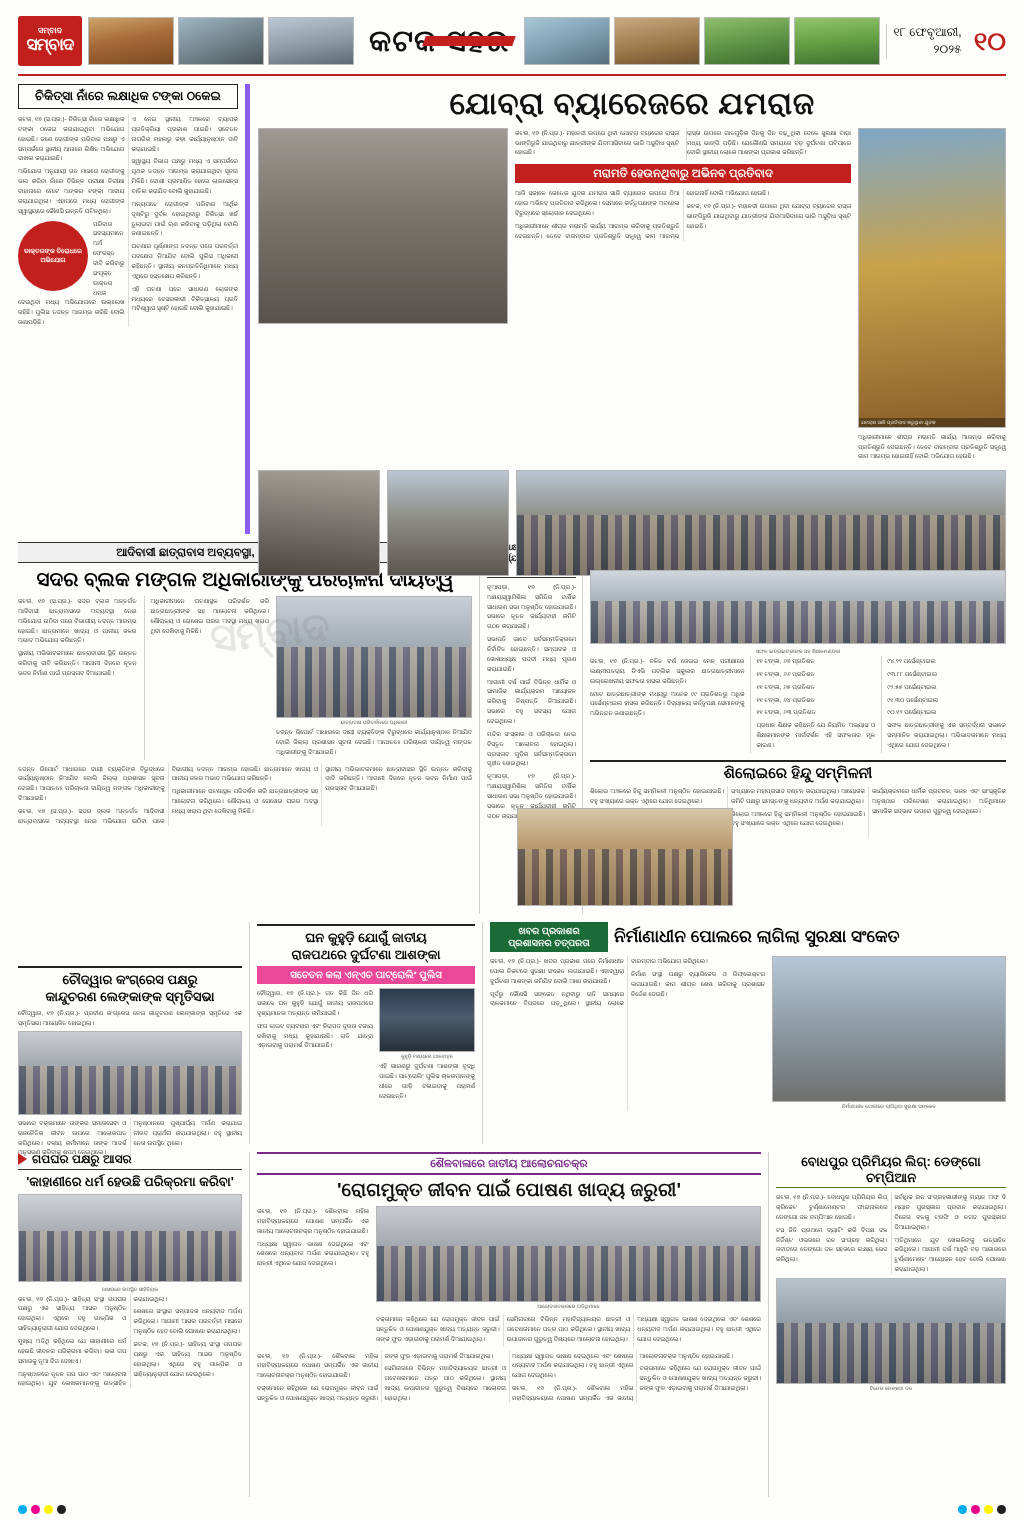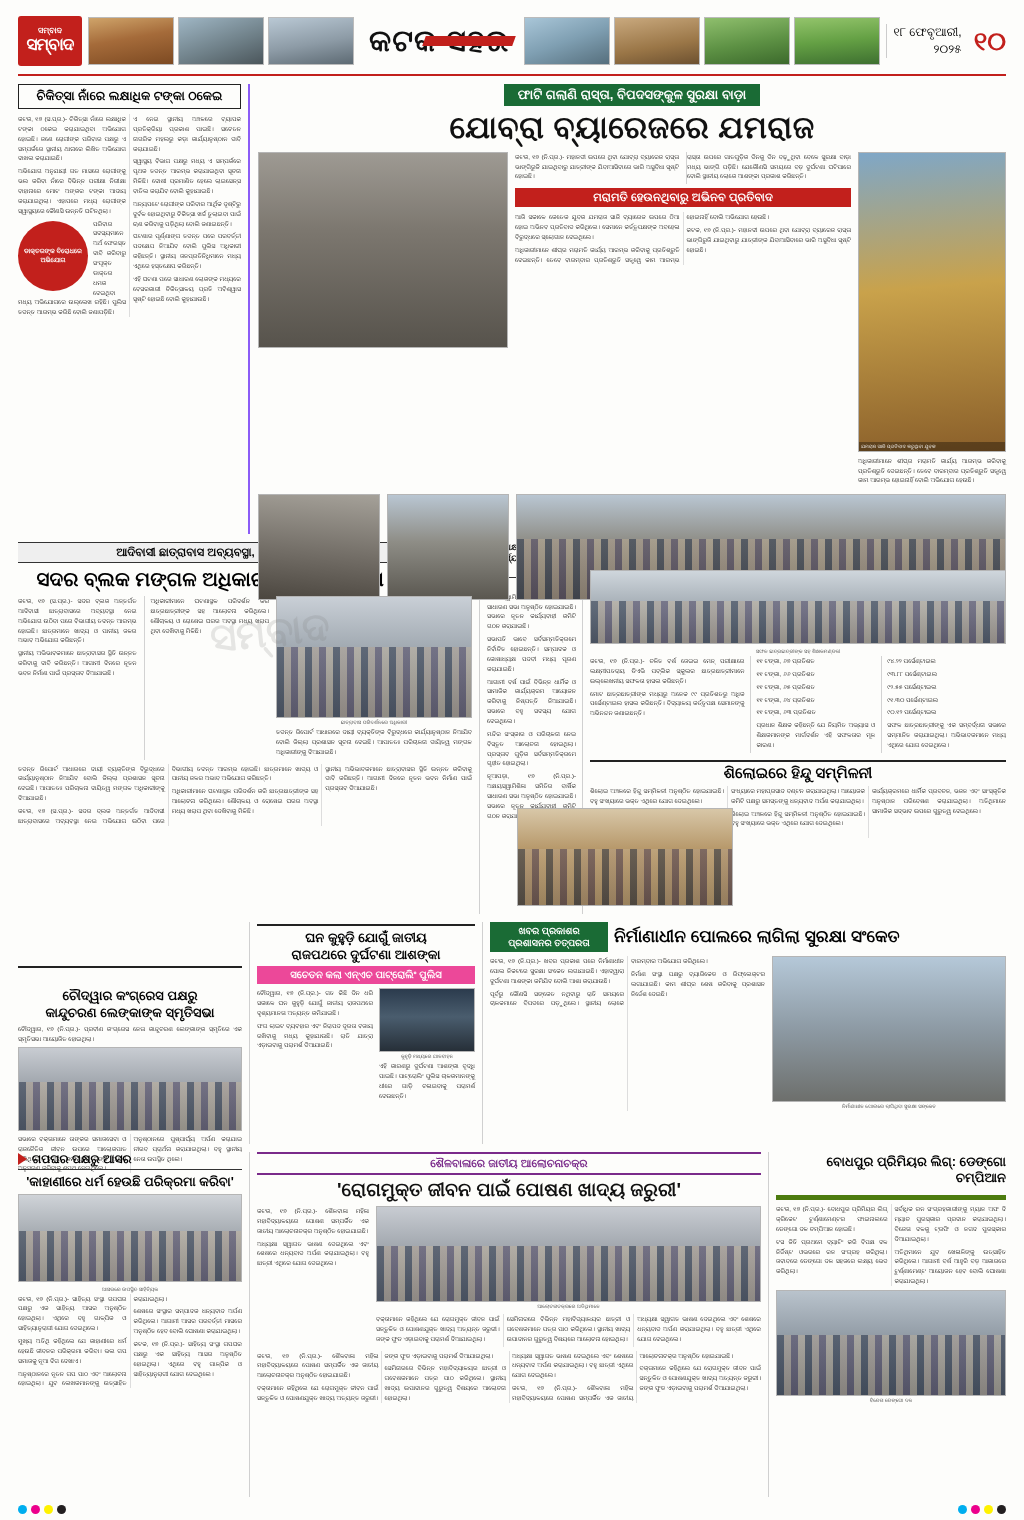--- a/index.html
+++ b/index.html
@@ -64,21 +64,21 @@
   .page-num {
     font-size: 26px; font-weight: bold; color: #c2201c;
     padding-left: 6px;
   }
   
   .txt { font-size: 6.1px; line-height: 1.62; color: #23211f; text-align: justify; }
   .txt p { margin: 0 0 3px 0; }
   .vline { border-left: 1px solid #d2d2d2; }
   
   .body-grid { display: flex; gap: 8px; margin-top: 8px; height: 450px; }
-  .col-left { width: 232px; border-right: 2px solid #8b5cf6; padding-right: 7px; }
+  .col-left { width: 232px; border-right: 5px solid #8b5cf6; padding-right: 7px; }
   .col-main { flex: 1; }
   .box-head {
     border: 1px solid #222; padding: 4px 5px;
     font-size: 12.5px; font-weight: bold; text-align: center;
     margin-bottom: 5px;
   }
   .kicker {
     display: inline-block; background: #1a6b35; color: #fff;
     font-size: 13px; font-weight: bold; padding: 3px 14px;
     position: relative;
@@ -215,23 +215,20 @@
           <p>ଏ ନେଇ ସ୍ଥାନୀୟ ଅଞ୍ଚଳରେ ବ୍ୟାପକ ପ୍ରତିକ୍ରିୟା ପ୍ରକାଶ ପାଇଛି। ସଚେତନ ନାଗରିକ ମହଲରୁ କଡ଼ା କାର୍ଯ୍ୟାନୁଷ୍ଠାନ ଦାବି କରାଯାଇଛି।</p>
           <p>ସ୍ୱାସ୍ଥ୍ୟ ବିଭାଗ ପକ୍ଷରୁ ମଧ୍ୟ ଏ ସମ୍ପର୍କରେ ପୃଥକ ତଦନ୍ତ ଆରମ୍ଭ କରାଯାଇଥିବା ସୂଚନା ମିଳିଛି। ଦୋଷୀ ପ୍ରମାଣିତ ହେଲେ ଲାଇସେନ୍ସ ବାତିଲ କରାଯିବ ବୋଲି କୁହାଯାଇଛି।</p>
           <p>ଅନ୍ୟପଟେ ରୋଗୀଙ୍କ ପରିବାର ଆର୍ଥିକ ଦୃଷ୍ଟିରୁ ଦୁର୍ବଳ ହୋଇଥିବାରୁ ଚିକିତ୍ସା ଖର୍ଚ୍ଚ ତୁଲାଇବା ପାଇଁ ଋଣ କରିବାକୁ ପଡ଼ିଥିଲା ବୋଲି ଜଣାଇଛନ୍ତି।</p>
           <p>ଘଟଣାର ପୂର୍ଣ୍ଣାଙ୍ଗ ତଦନ୍ତ ପରେ ପରବର୍ତ୍ତୀ ପଦକ୍ଷେପ ନିଆଯିବ ବୋଲି ପୁଲିସ ଅଧିକାରୀ କହିଛନ୍ତି। ସ୍ଥାନୀୟ ଜନପ୍ରତିନିଧିମାନେ ମଧ୍ୟ ଏଥିରେ ହସ୍ତକ୍ଷେପ କରିଛନ୍ତି।</p>
           <p>ଏହି ଘଟଣା ପରେ ସାଧାରଣ ଲୋକଙ୍କ ମଧ୍ୟରେ ବେସରକାରୀ ଚିକିତ୍ସାଳୟ ପ୍ରତି ଅବିଶ୍ୱାସ ସୃଷ୍ଟି ହୋଇଛି ବୋଲି କୁହାଯାଉଛି।</p>
         </div>
       </div>
     </div>
 
     <div class="col-main">
-      <div class="kicker-wrap">
-        <span class="kicker">ଫାଟି ଗଲାଣି ରାସ୍ତା, ବିପଦସଙ୍କୁଳ ସୁରକ୍ଷା ବାଡ଼ା</span>
-      </div>
       <div class="lead-head">ଯୋବ୍ରା ବ୍ୟାରେଜରେ ଯମରାଜ</div>
 
       <div style="display:flex; gap:7px;">
         <div style="width:250px;">
           <div class="photo ph-road" style="height:196px;"></div>
         </div>
 
         <div style="flex:1;">
           <div style="display:flex; gap:7px;">
             <div style="flex:1;" class="txt">
@@ -359,21 +356,21 @@
     </div>
   </div>
 
   <div class="photo ph-stage" style="position:absolute; left:517px; top:808px; width:216px; height:98px;">
     <div class="people"></div>
   </div>
 
   <div class="mid-grid" style="height:222px;">
 
     <div style="width:232px; border-right:1px solid #d0d0d0; padding-right:7px;">
-      <div class="head4" style="border-top:2px solid #222; padding-top:20px;margin-top:44px;">ଚୌଦ୍ୱାର କଂଗ୍ରେସ ପକ୍ଷରୁ</div>
+      <div class="head4" style="border-top:2px solid #222; padding-top:4px;margin-top:44px;">ଚୌଦ୍ୱାର କଂଗ୍ରେସ ପକ୍ଷରୁ</div>
       <div class="head4" style="margin-top:-3px;">କାନ୍ଦୁଚରଣ ଲେଙ୍କାଙ୍କ ସ୍ମୃତିସଭା</div>
       <div class="txt">
         <p>ଚୌଦ୍ୱାର, ୧୭ (ନି.ପ୍ର.)- ପ୍ରବୀଣ କଂଗ୍ରେସ ନେତା କାନ୍ଦୁଚରଣ ଲେଙ୍କାଙ୍କ ସ୍ମୃତିରେ ଏକ ସ୍ମୃତିସଭା ଆୟୋଜିତ ହୋଇଥିଲା।</p>
       </div>
       <div class="photo ph-panel" style="height:84px; margin:3px 0;">
         <div class="people"></div>
       </div>
       <div class="txt cols2">
         <p>ସଭାରେ ବକ୍ତାମାନେ ତାଙ୍କର ସମାଜସେବା ଓ ରାଜନୈତିକ ଜୀବନ ଉପରେ ଆଲୋକପାତ କରିଥିଲେ। ଦଳୀୟ କର୍ମୀମାନେ ତାଙ୍କ ଆଦର୍ଶ ଅନୁସରଣ କରିବାକୁ ଶପଥ ନେଇଥିଲେ।</p>
         <p>ଅନୁଷ୍ଠାନରେ ପୁଷ୍ପାର୍ଘ୍ୟ ଅର୍ପଣ କରାଯାଇ ନୀରବ ପ୍ରାର୍ଥନା କରାଯାଇଥିଲା। ବହୁ ସ୍ଥାନୀୟ ନେତା ଉପସ୍ଥିତ ଥିଲେ।</p>
@@ -468,21 +465,21 @@
         <p>କଟକ, ୧୭ (ନି.ପ୍ର.)- ଶୈଳବାଳା ମହିଳା ମହାବିଦ୍ୟାଳୟରେ ପୋଷଣ ସମ୍ପର୍କିତ ଏକ ଜାତୀୟ ଆଲୋଚନାଚକ୍ର ଅନୁଷ୍ଠିତ ହୋଇଯାଇଛି।</p>
         <p>ବକ୍ତାମାନେ କହିଥିଲେ ଯେ ରୋଗମୁକ୍ତ ଜୀବନ ପାଇଁ ସନ୍ତୁଳିତ ଓ ପୋଷଣଯୁକ୍ତ ଖାଦ୍ୟ ଅତ୍ୟନ୍ତ ଜରୁରୀ। ଜଙ୍କ ଫୁଡ ଏଡ଼ାଇବାକୁ ପରାମର୍ଶ ଦିଆଯାଇଥିଲା।</p>
         <p>ସେମିନାରରେ ବିଭିନ୍ନ ମହାବିଦ୍ୟାଳୟର ଛାତ୍ରୀ ଓ ଗବେଷକମାନେ ପତ୍ର ପାଠ କରିଥିଲେ। ସ୍ଥାନୀୟ ଖାଦ୍ୟ ଉପାଦାନର ଗୁରୁତ୍ୱ ବିଷୟରେ ଆଲୋଚନା ହୋଇଥିଲା।</p>
         <p>ଅଧ୍ୟକ୍ଷା ସ୍ୱାଗତ ଭାଷଣ ଦେଇଥିଲେ ଏବଂ ଶେଷରେ ଧନ୍ୟବାଦ ଅର୍ପଣ କରାଯାଇଥିଲା। ବହୁ ଛାତ୍ରୀ ଏଥିରେ ଯୋଗ ଦେଇଥିଲେ।</p>
         <p>କଟକ, ୧୭ (ନି.ପ୍ର.)- ଶୈଳବାଳା ମହିଳା ମହାବିଦ୍ୟାଳୟରେ ପୋଷଣ ସମ୍ପର୍କିତ ଏକ ଜାତୀୟ ଆଲୋଚନାଚକ୍ର ଅନୁଷ୍ଠିତ ହୋଇଯାଇଛି।</p>
         <p>ବକ୍ତାମାନେ କହିଥିଲେ ଯେ ରୋଗମୁକ୍ତ ଜୀବନ ପାଇଁ ସନ୍ତୁଳିତ ଓ ପୋଷଣଯୁକ୍ତ ଖାଦ୍ୟ ଅତ୍ୟନ୍ତ ଜରୁରୀ। ଜଙ୍କ ଫୁଡ ଏଡ଼ାଇବାକୁ ପରାମର୍ଶ ଦିଆଯାଇଥିଲା।</p>
       </div>
     </div>
 
     <div style="width:230px;">
-      <div class="head4" style="border-bottom:5px solid #4d7c0f; padding-bottom:10px;text-align:right;">ବୋଧପୁର ପ୍ରିମିୟର ଲିଗ୍‌: ଡେଙ୍ଗୋ ଚମ୍ପିଆନ</div>
+      <div class="head4" style="border-bottom:1px solid #4d7c0f; padding-bottom:2px;">ବୋଧପୁର ପ୍ରିମିୟର ଲିଗ୍‌: ଡେଙ୍ଗୋ ଚମ୍ପିଆନ</div>
       <div class="txt cols2">
         <p>କଟକ, ୧୭ (ନି.ପ୍ର.)- ବୋଧପୁର ପ୍ରିମିୟର ଲିଗ୍ କ୍ରିକେଟ ଟୁର୍ଣ୍ଣାମେଣ୍ଟର ଫାଇନାଲରେ ଡେଙ୍ଗୋ ଦଳ ଚମ୍ପିଆନ ହୋଇଛି।</p>
         <p>ଟସ ଜିତି ପ୍ରଥମେ ବ୍ୟାଟିଂ କରି ବିପକ୍ଷ ଦଳ ନିର୍ଦ୍ଦିଷ୍ଟ ଓଭରରେ ରନ ସଂଗ୍ରହ କରିଥିଲା। ଜବାବରେ ଡେଙ୍ଗୋ ଦଳ ସହଜରେ ଲକ୍ଷ୍ୟ ଭେଦ କରିଥିଲା।</p>
         <p>ସର୍ବାଧିକ ରନ ସଂଗ୍ରହକାରୀଙ୍କୁ ମ୍ୟାନ ଅଫ ଦି ମ୍ୟାଚ ପୁରସ୍କାର ପ୍ରଦାନ କରାଯାଇଥିଲା। ବିଜେତା ଦଳକୁ ଟ୍ରଫି ଓ ନଗଦ ପୁରସ୍କାର ଦିଆଯାଇଥିଲା।</p>
         <p>ଅତିଥିମାନେ ଯୁବ ଖେଳାଳିଙ୍କୁ ଉତ୍ସାହିତ କରିଥିଲେ। ଆଗାମୀ ବର୍ଷ ଆହୁରି ବଡ଼ ଆକାରରେ ଟୁର୍ଣ୍ଣାମେଣ୍ଟ ଆୟୋଜନ ହେବ ବୋଲି ଘୋଷଣା କରାଯାଇଥିଲା।</p>
       </div>
       <div class="photo ph-team" style="height:106px; margin-top:4px;">
         <div class="people"></div>
       </div>
       <div class="mini-cap">ବିଜେତା ଡେଙ୍ଗୋ ଦଳ</div>

